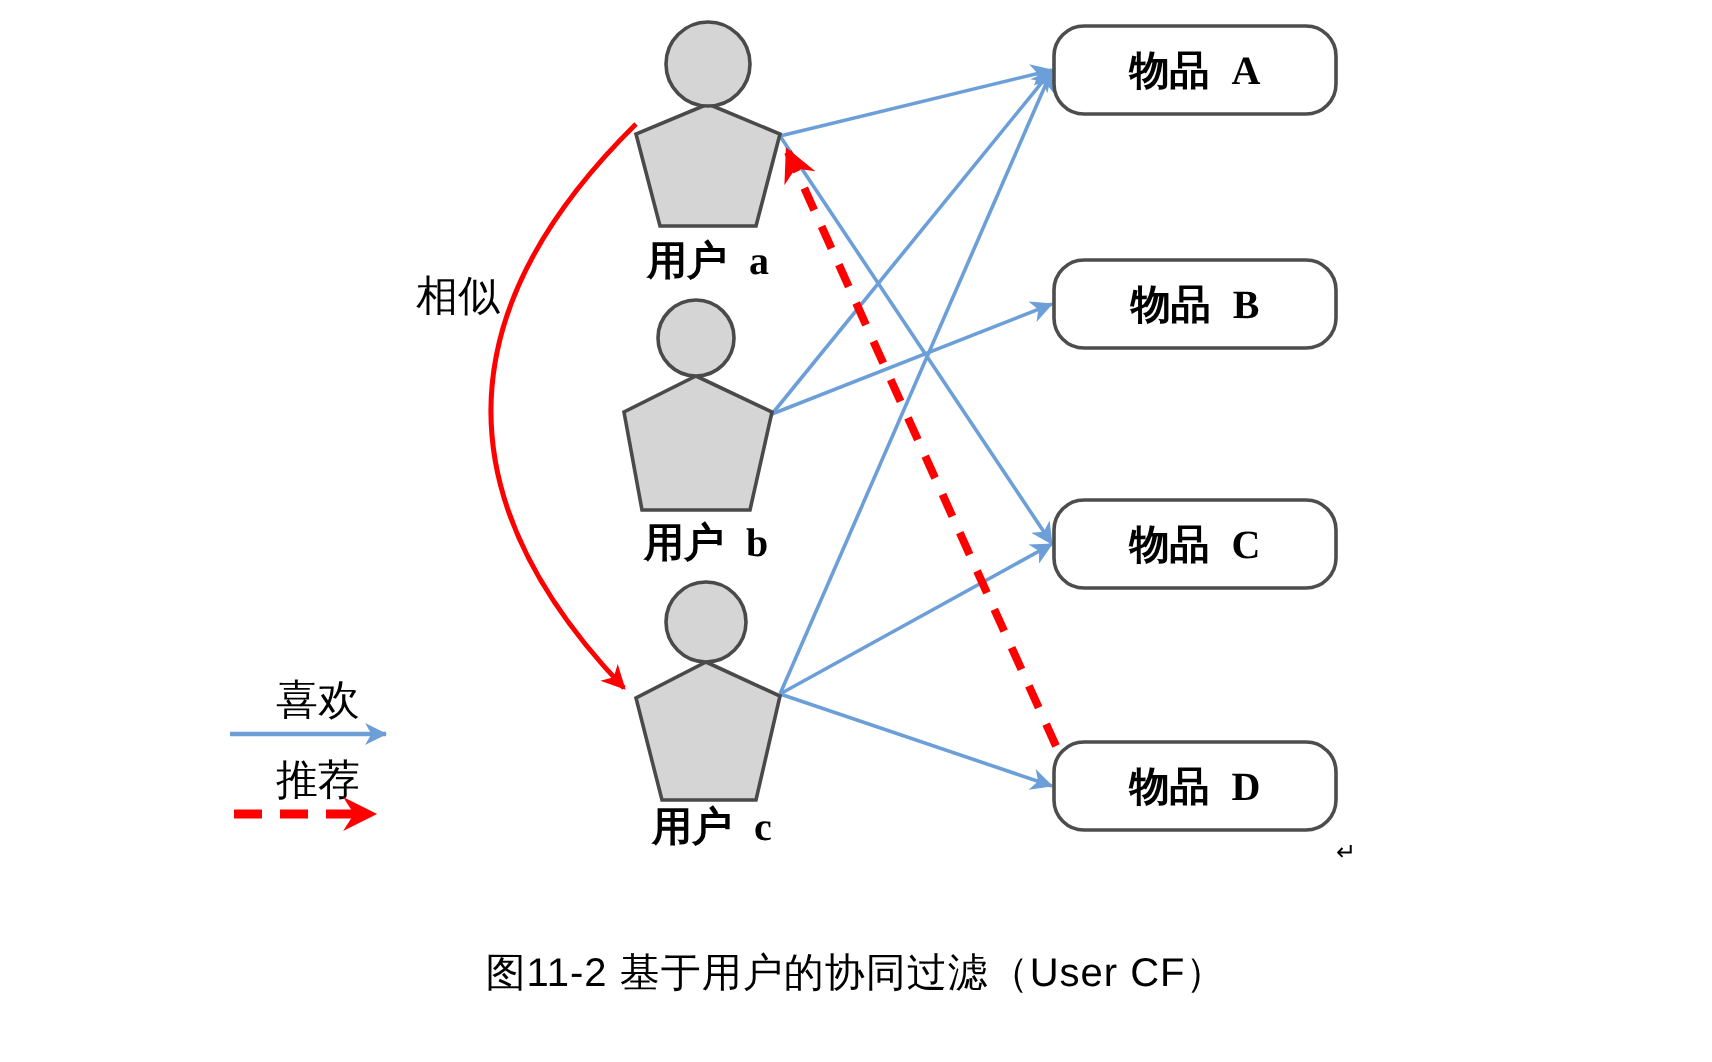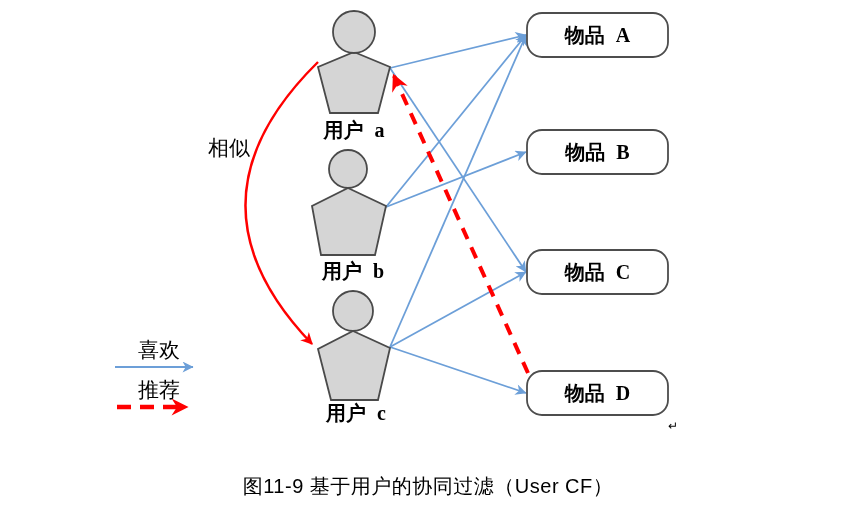--- a/index.html
+++ b/index.html
@@ -92,14 +92,14 @@
     <g>
       <text x="159" y="357" text-anchor="middle" class="cjk-serif legend-label">喜欢</text>
       <line id="legend-like-line" x1="115" y1="367" x2="193" y2="367" stroke-width="2.2" marker-end="url(#m-blue)" stroke="#6C9FD8"></line>
       <text x="159" y="397" text-anchor="middle" class="cjk-serif legend-label">推荐</text>
       <line id="legend-rec-line" x1="117" y1="407" x2="186" y2="407" stroke-width="4.5" stroke-dasharray="14 9" marker-end="url(#m-red-big)" stroke="#FF0000"></line>
     </g>
 
     <text id="para-mark" x="673" y="430" text-anchor="middle" class="para-mark" fill="#8A8A8A">↵</text>
   </svg>
 
-  <div class="caption">图11-9 基于用户的协同过滤（User CF）</div>
+  <div class="caption">图11-2 基于用户的协同过滤（User CF）</div>
 </div>
 
 </body></html>

